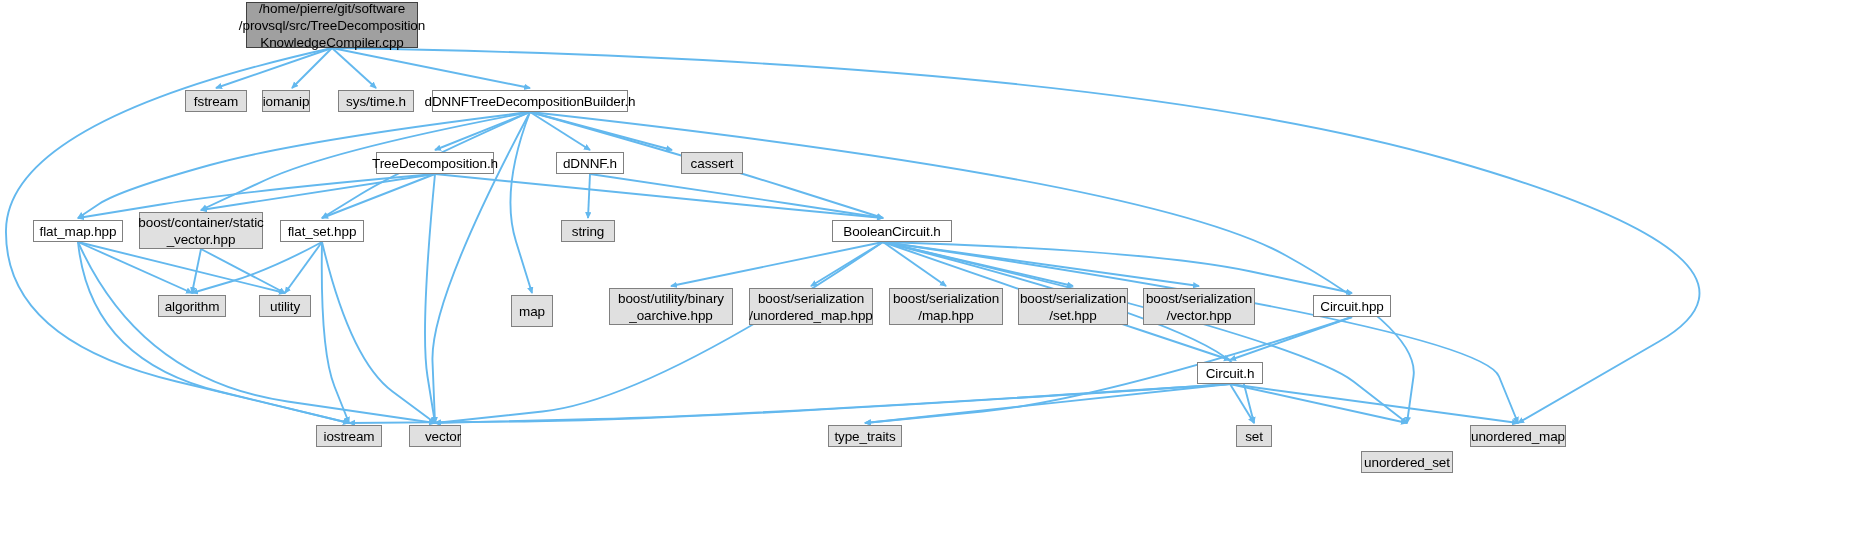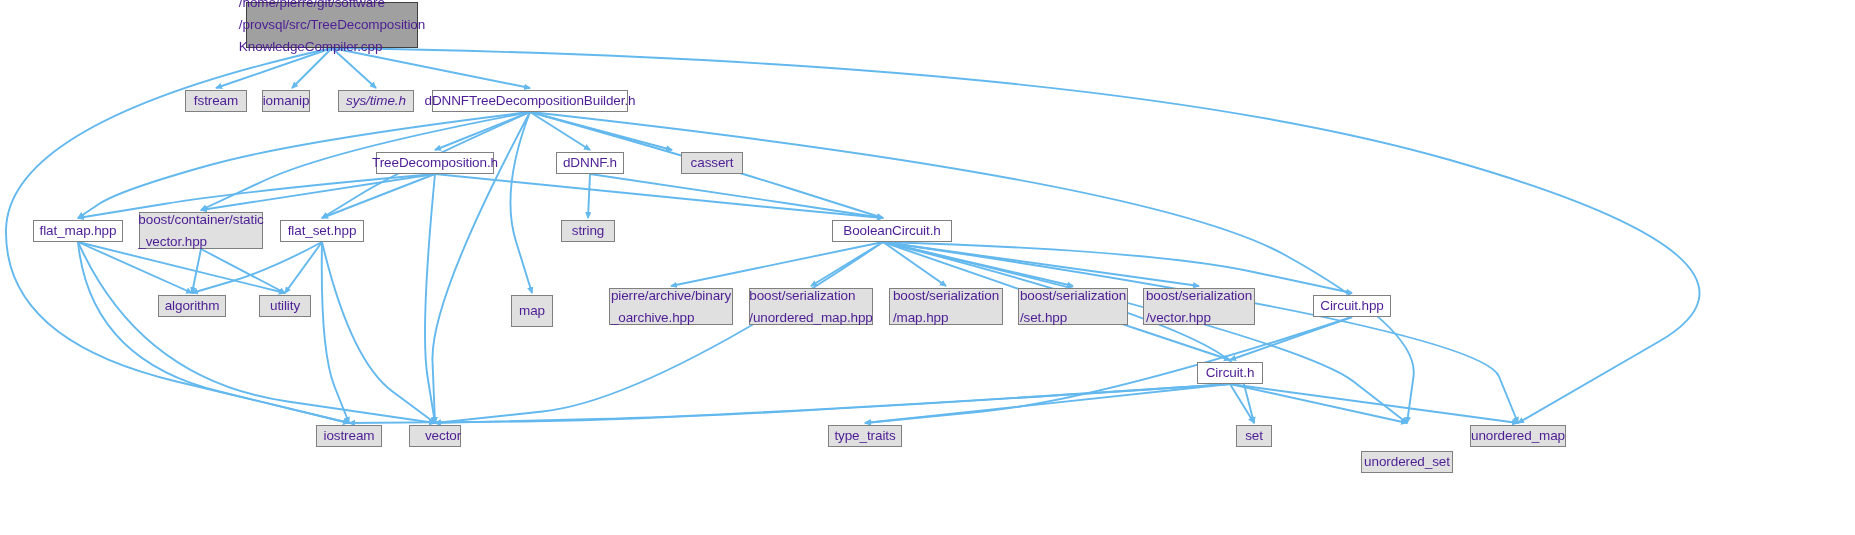--- a/index.html
+++ b/index.html
@@ -21,27 +21,27 @@
     top: 0;
     width: 1855px;
     height: 535px;
     pointer-events: none;
   }
   .node {
     position: absolute;
     box-sizing: border-box;
     border: 1px solid #808080;
     background: #ffffff;
-    color: #4c1d95;
+    color: #000000;
     font-size: 13.5px;
-    line-height: 22px;
+    line-height: 17px;
     display: flex;
     align-items: center;
     justify-content: center;
-    text-align: left;
+    text-align: center;
     white-space: pre-line;
     letter-spacing: -0.1px;
   }
   .node.sys {
     background: #e0e0e0;
   }
   .node.root {
     background: #a0a0a0;
     border: 1px solid #404040;
   }
@@ -110,35 +110,35 @@
         <path d="M1230,384 L1518,423" stroke="#63b8ee" stroke-width="1.9" fill="none" marker-end="url(#arrowhead)"></path>
         <path d="M1352,317 Q1100,400 982.5,411.5 L865,423" stroke="#63b8ee" stroke-width="1.9" fill="none" marker-end="url(#arrowhead)"></path>
       </g>
   </svg>
   <div id="nodes-layer">
       <div class="node root" style="left: 246px; top: 2px; width: 172px; height: 46px;">/home/pierre/git/software
 /provsql/src/TreeDecomposition
 KnowledgeCompiler.cpp</div>
       <div class="node sys" style="left: 185px; top: 90px; width: 62px; height: 22px;">fstream</div>
       <div class="node sys" style="left: 262px; top: 90px; width: 48px; height: 22px;">iomanip</div>
-      <div class="node sys" style="left: 338px; top: 90px; width: 76px; height: 22px; font-style: italic;">sys/time.h</div>
+      <div class="node sys" style="left: 338px; top: 90px; width: 76px; height: 22px;">sys/time.h</div>
       <div class="node " style="left: 432px; top: 90px; width: 196px; height: 22px;">dDNNFTreeDecompositionBuilder.h</div>
       <div class="node " style="left: 376px; top: 152px; width: 118px; height: 22px;">TreeDecomposition.h</div>
       <div class="node " style="left: 556px; top: 152px; width: 68px; height: 22px;">dDNNF.h</div>
       <div class="node sys" style="left: 641px; top: 152px; width: 62px; height: 22px; margin-left: 40px;">cassert</div>
       <div class="node " style="left: 33px; top: 220px; width: 90px; height: 22px;">flat_map.hpp</div>
       <div class="node sys" style="left: 139px; top: 212px; width: 124px; height: 37px;">boost/container/static
 _vector.hpp</div>
       <div class="node " style="left: 280px; top: 220px; width: 84px; height: 22px;">flat_set.hpp</div>
       <div class="node sys" style="left: 561px; top: 220px; width: 54px; height: 22px;">string</div>
       <div class="node " style="left: 832px; top: 220px; width: 120px; height: 22px;">BooleanCircuit.h</div>
       <div class="node sys" style="left: 158px; top: 295px; width: 68px; height: 22px;">algorithm</div>
       <div class="node sys" style="left: 259px; top: 295px; width: 52px; height: 22px;">utility</div>
       <div class="node sys" style="left: 511px; top: 295px; width: 42px; height: 32px;">map</div>
-      <div class="node sys" style="left: 609px; top: 288px; width: 124px; height: 37px;">pierre/archive/binary
+      <div class="node sys" style="left: 609px; top: 288px; width: 124px; height: 37px;">boost/utility/binary
 _oarchive.hpp</div>
       <div class="node sys" style="left: 749px; top: 288px; width: 124px; height: 37px;">boost/serialization
 /unordered_map.hpp</div>
       <div class="node sys" style="left: 889px; top: 288px; width: 114px; height: 37px;">boost/serialization
 /map.hpp</div>
       <div class="node sys" style="left: 1018px; top: 288px; width: 110px; height: 37px;">boost/serialization
 /set.hpp</div>
       <div class="node sys" style="left: 1143px; top: 288px; width: 112px; height: 37px;">boost/serialization
 /vector.hpp</div>
       <div class="node " style="left: 1313px; top: 295px; width: 78px; height: 22px;">Circuit.hpp</div>

